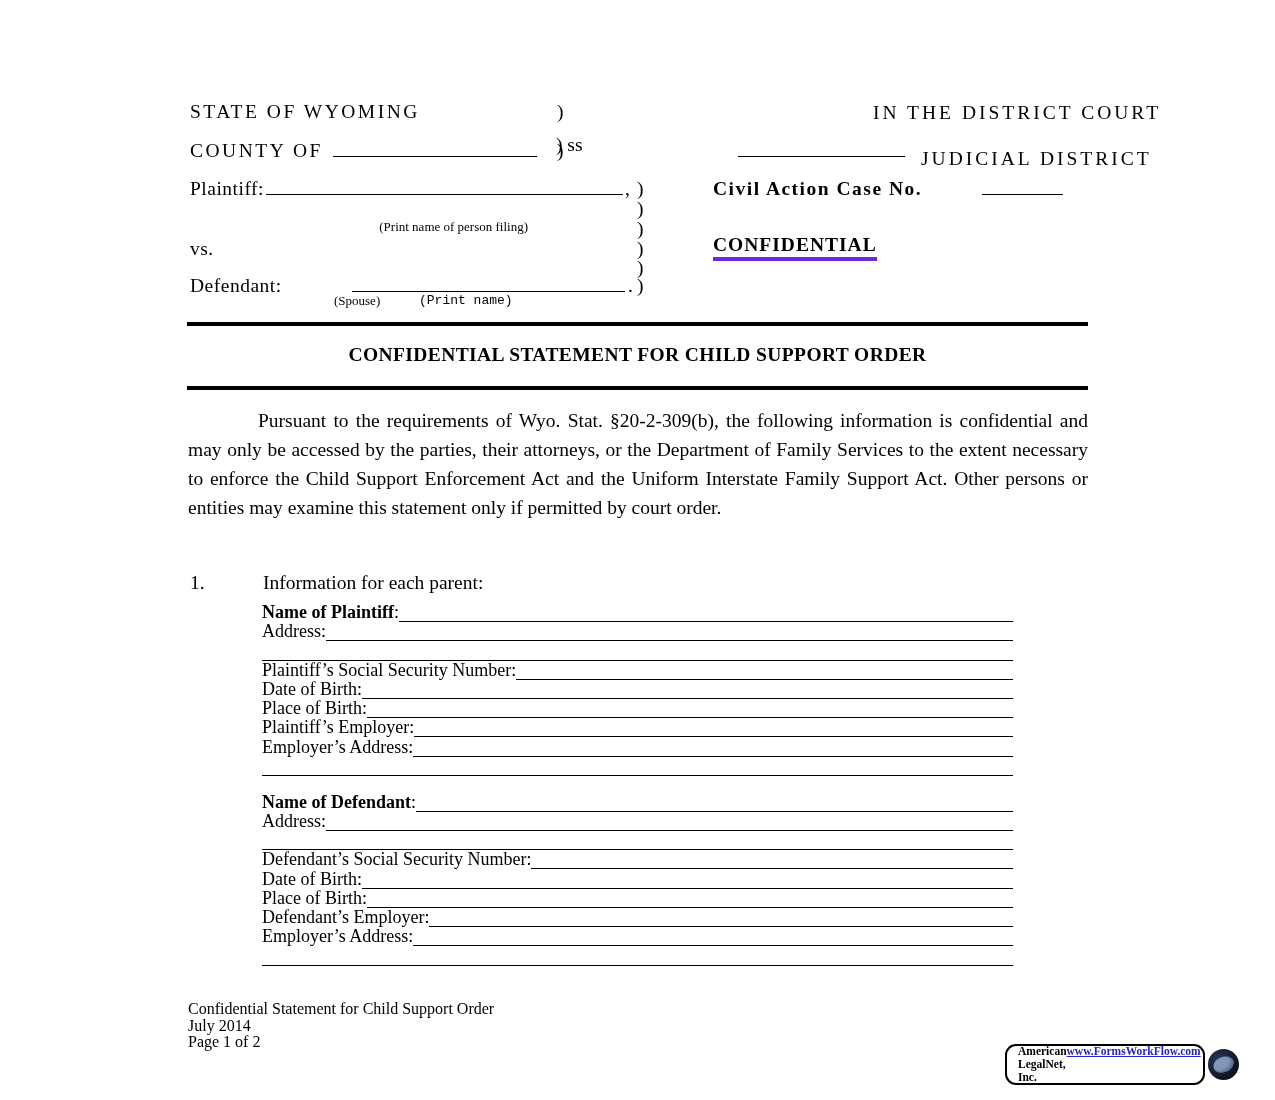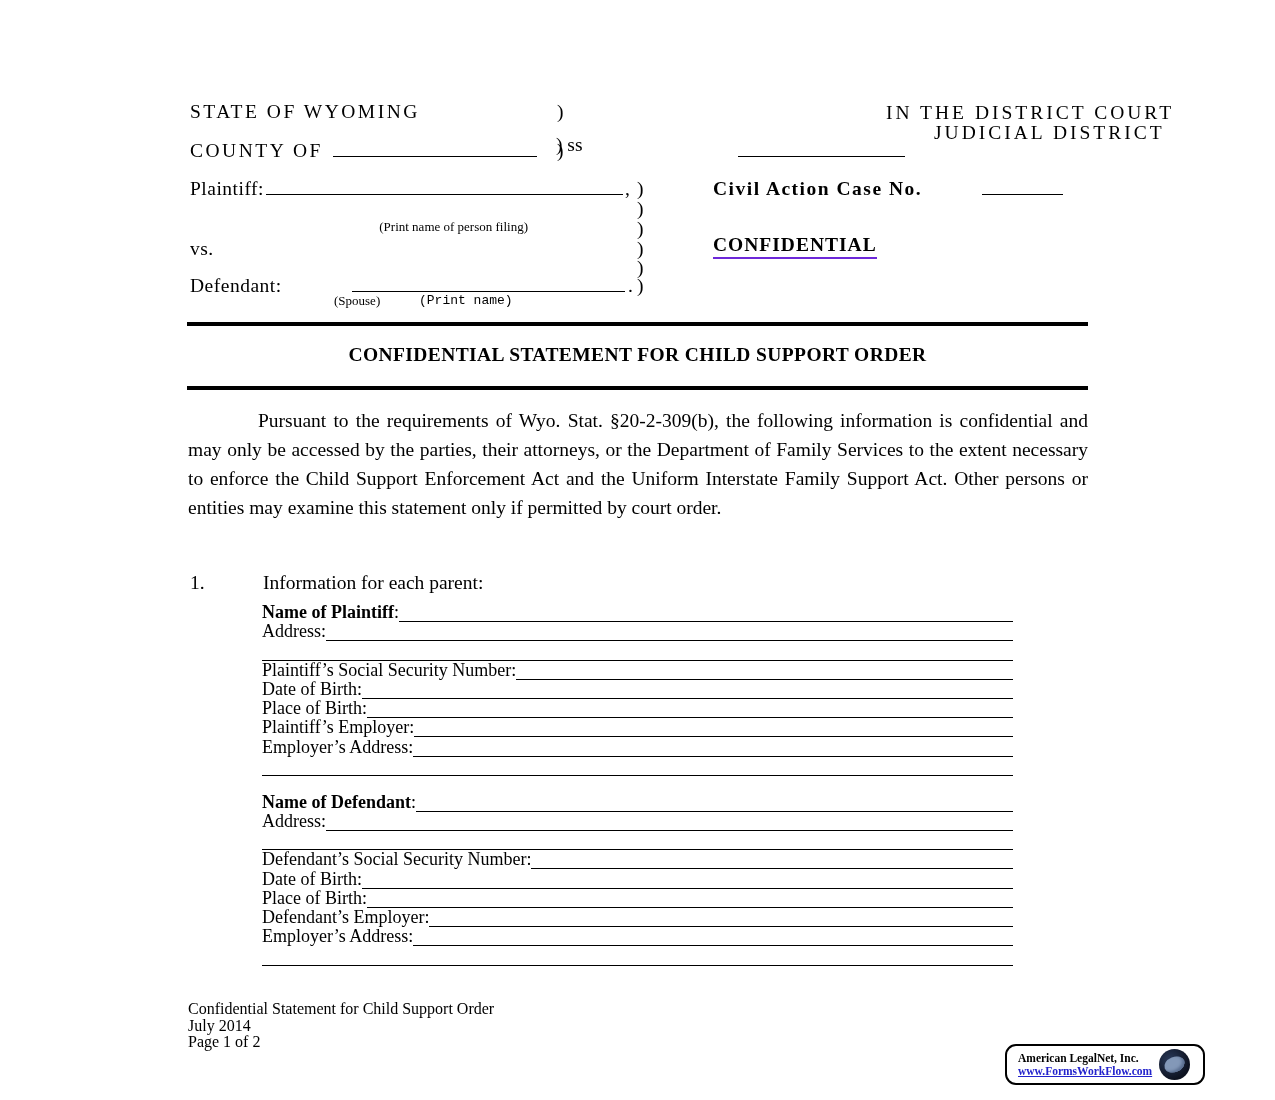--- a/index.html
+++ b/index.html
@@ -2,21 +2,21 @@
 <html><head>
 <meta charset="utf-8">
 <style>
   * { margin:0; padding:0; box-sizing:border-box; }
   html,body { width:1275px; height:1100px; background:#ffffff; }
   body { font-family:"Liberation Serif","DejaVu Serif",serif; color:#000; }
   #page { position:relative; width:1275px; height:1100px; background:#fff; overflow:hidden; }
 
   .abs { position:absolute; font-size:19.5px; line-height:23px; white-space:pre; }
   .caps { letter-spacing:2.5px; }
-  .caps-r { letter-spacing:3px;margin-left:13px; }
+  .caps-r { letter-spacing:3px; }
   .uline { position:absolute; height:18px; border-bottom:1.7px solid #000; }
   .small-cap { position:absolute; font-size:13px; line-height:15px; white-space:pre; }
 
   .rule { position:absolute; left:187px; width:901px; height:4px; background:#000; }
 
   #doc-title { position:absolute; left:187px; top:344px; width:901px; text-align:center;
                font-weight:bold; font-size:19.5px; letter-spacing:0.4px; }
 
   #intro { position:absolute; left:188px; top:406px; width:900px; font-size:19.5px;
            line-height:29px; text-align:justify; text-indent:70px; }
@@ -26,21 +26,21 @@
   .frow .lbl { font-size:18px; line-height:19px; white-space:pre; }
   .frow .lbl b { font-weight:bold; }
   .fline { flex:1; border-bottom:1.7px solid #000; height:2px; }
   .block-space { height:17px; }
 
   #footer { position:absolute; left:188px; top:1001px; font-size:16px; line-height:16.5px; }
 
   #legalnet-badge { position:absolute; left:1005px; top:1044px; width:200px; height:41px;
                     border:2px solid #000; border-radius:11px; background:#fff;
                     display:flex; align-items:center; padding:0 5px 0 11px; gap:7px; }
-  #legalnet-badge .btxt { display:flex; flex-direction:column; line-height:13px; }
+  #legalnet-badge .btxt { display:flex; flex-direction:row; line-height:13px; }
   .badge-company { font-size:11.5px; font-weight:bold; color:#000; }
   .badge-url { font-size:11.5px; font-weight:bold; color:#2323cc;
                text-decoration:underline; cursor:pointer; }
   .globe { position:relative; width:31px; height:31px; border-radius:50%;
            background:radial-gradient(circle at 35% 35%, #2a3a5a 0%, #0d1220 70%);
            flex:0 0 auto; }
   .globe .inner { position:absolute; left:5px; top:8px; width:21px; height:15px;
                   border-radius:50%; background:#8398b8; transform:rotate(-22deg);
                   box-shadow:inset -2px -2px 3px #5a6e90; }
 </style>
@@ -51,24 +51,24 @@
 
   <span class="abs caps" style="left:190px;top:100px;">STATE OF WYOMING</span>
   <span class="abs" style="left:557px;top:100px;">)</span>
   <span class="abs" style="left:556px;top:133px;">) ss</span>
   <span class="abs caps" style="left:190px;top:139px;">COUNTY OF</span>
   <span class="uline" style="left:333px;top:139px;width:204px;"></span>
   <span class="abs" style="left:557px;top:139px;">)</span>
 
   <span class="abs caps-r" style="left:873px;top:101px;">IN THE DISTRICT COURT</span>
   <span class="uline" style="left:738px;top:139px;width:167px;"></span>
-  <span class="abs caps-r" style="left:921px;top:121px;">JUDICIAL DISTRICT</span>
+  <span class="abs caps-r" style="left:921px;top:147px;">JUDICIAL DISTRICT</span>
   <span class="abs" style="left:713px;top:177px;letter-spacing:1.5px;font-weight:bold;">Civil Action Case No.</span>
   <span class="uline" style="left:982px;top:177px;width:81px;"></span>
-  <span class="abs" style="left:713px;top:233px;font-weight:bold;letter-spacing:1px;border-bottom:2px solid #6d28d9;padding-bottom:1px;">CONFIDENTIAL</span>
+  <span class="abs" style="left:713px;top:233px;font-weight:bold;letter-spacing:1px;border-bottom:4px solid #6d28d9;padding-bottom:1px;">CONFIDENTIAL</span>
 
   <span class="abs" style="left:190px;top:177px;letter-spacing:0.5px;">Plaintiff:</span>
   <span class="uline" style="left:266px;top:177px;width:357px;"></span>
   <span class="abs" style="left:625px;top:177px;">,</span>
   <span class="small-cap" style="left:336px;top:219px;width:192px;text-align:right;">(Print name of person filing)</span>
   <span class="abs" style="left:190px;top:237px;letter-spacing:0.5px;">vs.</span>
   <span class="abs" style="left:190px;top:274px;letter-spacing:0.5px;">Defendant:</span>
   <span class="uline" style="left:352px;top:274px;width:273px;"></span>
   <span class="abs" style="left:628px;top:274px;">.</span>
   <span class="small-cap" style="left:334px;top:293px;font-family:Liberation Serif, serif;">(Spouse)</span>

